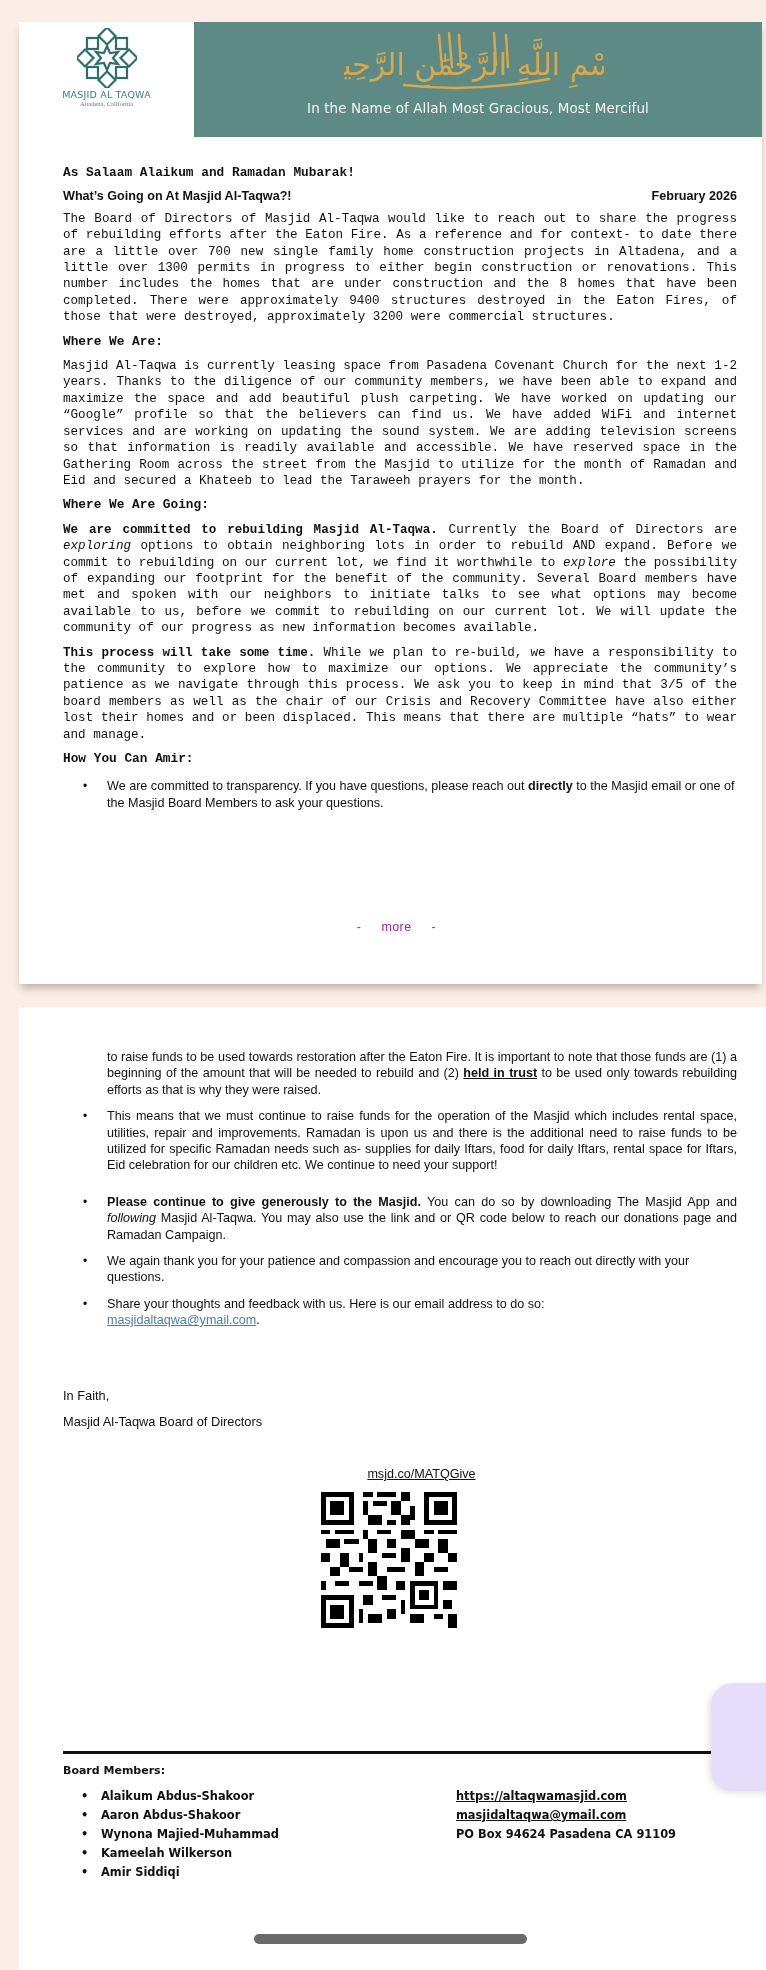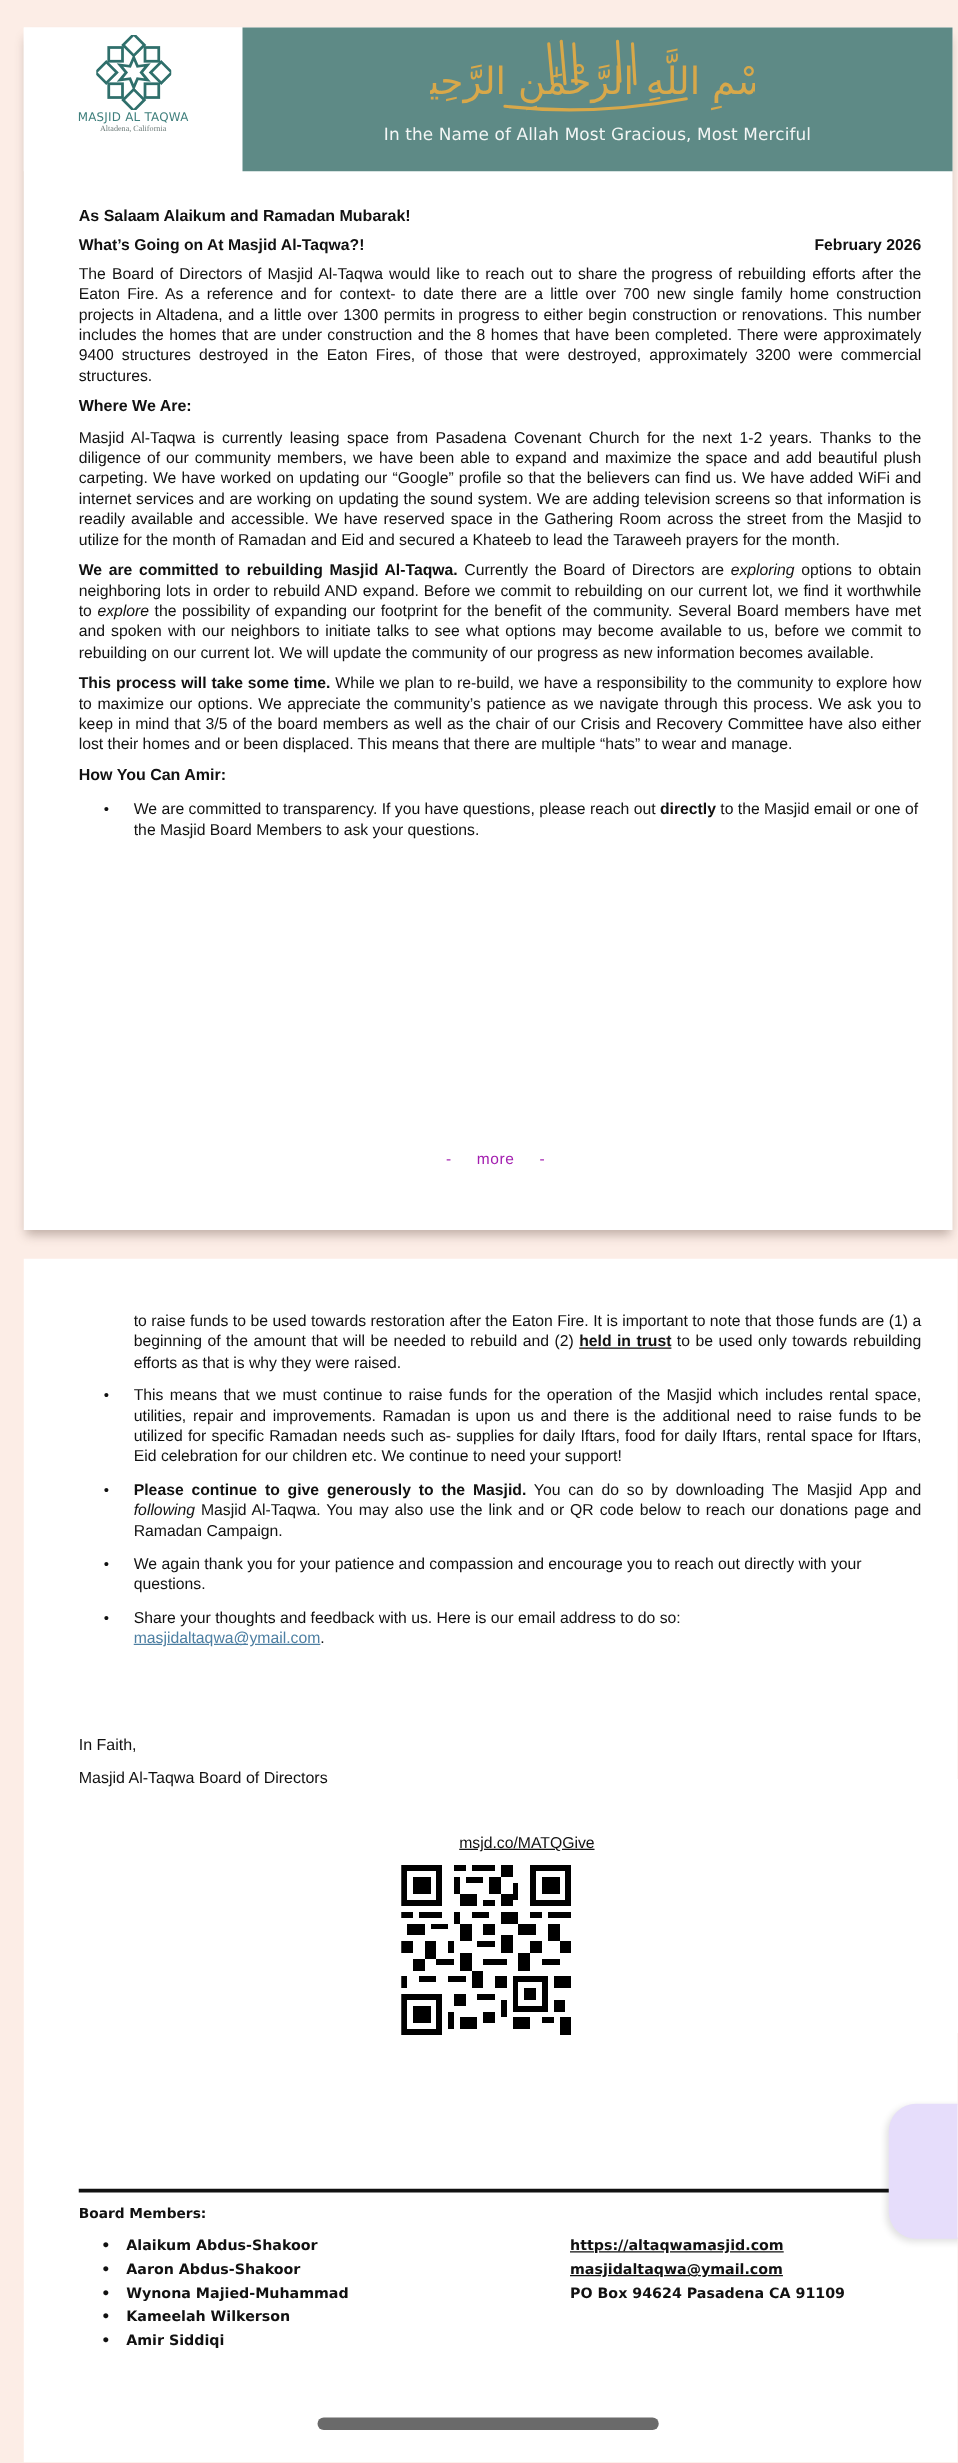--- a/index.html
+++ b/index.html
@@ -28,21 +28,21 @@
   }
   .calligraphy {
     position:absolute; left:150px; top:5px; width:260px; height:68px;
   }
   .banner-caption {
     position:absolute; left:0; right:0; top:78px; text-align:center;
     color:#f3f6f5; font-family:"DejaVu Sans", sans-serif; font-size:13.5px; letter-spacing:0.1px;
   }
 
   .content { position:absolute; left:44px; width:674px; font-size:12.6px; line-height:16.4px; }
-  .content p { margin:0; text-align:justify; }
+  .content p { margin:0; text-align:justify;font-family:Liberation Mono, monospace; }
   .h-bold { font-weight:bold; font-size:12.8px; }
   .row-between { display:flex; justify-content:space-between; font-weight:bold; }
   .sec-gap { margin-top:8px !important; }
 
   ul.bullets { list-style:none; margin:0; padding:0; }
   ul.bullets li { position:relative; padding-left:44px; margin-bottom:8px; text-align:justify; }
   ul.bullets li::before {
     content:"•"; position:absolute; left:20px; top:0; font-size:12px;
   }
   .more-line { position:absolute; left:0; right:18px; top:898px; text-align:center; font-size:12.4px; color:#a21caf; letter-spacing:0.5px;padding-left:30px; }
@@ -120,40 +120,41 @@
     <p class="h-bold">As Salaam Alaikum and Ramadan Mubarak!</p>
     <div class="row-between" style="margin-top:7px;">
       <span>What’s Going on At Masjid Al-Taqwa?!</span>
       <span>February 2026</span>
     </div>
     <p style="margin-top:6px;">The Board of Directors of Masjid Al-Taqwa would like to reach out to share the progress of rebuilding efforts after the Eaton Fire.  As a reference and for context- to date there are a little over 700 new single family home construction projects in Altadena, and a little over 1300 permits in progress to either begin construction or renovations. This number includes the homes that are under construction and the 8 homes that have been completed. There were approximately 9400 structures destroyed in the Eaton Fires, of those that were destroyed, approximately 3200 were commercial structures.</p>
 
     <p class="h-bold sec-gap">Where We Are:</p>
     <p style="margin-top:8px;">Masjid Al-Taqwa is currently leasing space from Pasadena Covenant Church for the next 1-2 years. Thanks to the diligence of our community members, we have been able to expand and maximize the space and add beautiful plush carpeting. We have worked on updating our “Google” profile so that the believers can find us. We have added WiFi and internet services and are working on updating the sound system. We are adding television screens so that information is readily available and accessible. We have reserved space in the Gathering Room across the street from the Masjid to utilize for the month of Ramadan and Eid and secured a Khateeb to lead the Taraweeh prayers for the month.</p>
 
+    <p class="h-bold sec-gap">Where We Are Going:</p>
     <p style="margin-top:8px;"><b>We are committed to rebuilding Masjid Al-Taqwa.</b><span> Currently the Board of Directors are </span><i>exploring</i><span> options to obtain neighboring lots in order to rebuild AND expand. Before we commit to rebuilding on our current lot, we find it worthwhile to </span><i>explore</i><span> the possibility of expanding our footprint for the benefit of the community. Several Board members have met and spoken with our neighbors to initiate talks to see what options may become available to us, before we commit to rebuilding on our current lot.  We will update the community of our progress as new information becomes available.</span></p>
     <p class="sec-gap"><b>This process will take some time.</b><span> While we plan to re-build, we have a responsibility to the community to explore how to maximize our options. We appreciate the community’s patience as we navigate through this process. We ask you to keep in mind that 3/5 of the board members as well as the chair of our Crisis and Recovery Committee have also either lost their homes and or been displaced. This means that there are multiple “hats” to wear and manage.</span></p>
 
     <p class="h-bold sec-gap">How You Can Amir:</p>
     <ul class="bullets" style="margin-top:11px;">
       <li style="text-align:left;"><span>We are committed to transparency. If you have questions, please reach out </span><b>directly</b><span> to the Masjid email or one of the Masjid Board Members to ask your questions.</span></li>
     </ul>
   </div>
 
   <div class="more-line">
     <span>-</span><span>more</span><span>-</span>
   </div>
 </div>
 
 <div class="page" id="page2">
   <div class="content" style="top:42px;">
     <ul class="bullets">
       <li class="nobullet" style="list-style: none; --x: 0;"><span>to raise funds to be used towards restoration after the Eaton Fire. It is important to note that those funds are (1) a beginning of the amount that will be needed to rebuild and (2) </span><span class="u-bold">held in trust</span><span> to be used only towards rebuilding efforts as that is why they were raised.</span></li>
       <li style="margin-top:10px;"><span>This means that we must continue to raise funds for the operation of the Masjid which includes rental space, utilities, repair and improvements. Ramadan is upon us and there is the additional need to raise funds to be utilized for specific Ramadan needs such as- supplies for daily Iftars, food for daily Iftars, rental space for Iftars, Eid celebration for our children etc. We continue to need your support!</span></li>
-      <li style="margin-top:10px;"><b>Please continue to give generously to the Masjid.</b><span> You can do so by downloading The Masjid App and </span><i>following</i><span> Masjid Al-Taqwa. You may also use the link and or QR code below to reach our donations page and Ramadan Campaign.</span></li>
+      <li style="margin-top:20px;"><b>Please continue to give generously to the Masjid.</b><span> You can do so by downloading The Masjid App and </span><i>following</i><span> Masjid Al-Taqwa. You may also use the link and or QR code below to reach our donations page and Ramadan Campaign.</span></li>
       <li style="margin-top:10px; text-align:left;"><span>We again thank you for your patience and compassion and encourage you to reach out directly with your questions.</span></li>
       <li style="margin-top:10px; text-align:left;"><span>Share your thoughts and feedback with us.  Here is our email address to do so:</span><br><a class="link-email">masjidaltaqwa@ymail.com</a><span>.</span></li>
     </ul>
   </div>
 
   <div class="signoff" style="top:381px;">In Faith,</div>
   <div class="signoff" style="top:407px;">Masjid Al-Taqwa Board of Directors</div>
 
   <a class="qr-link">msjd.co/MATQGive</a>
   <svg class="qr" viewBox="0 0 29 29" shape-rendering="crispEdges">

